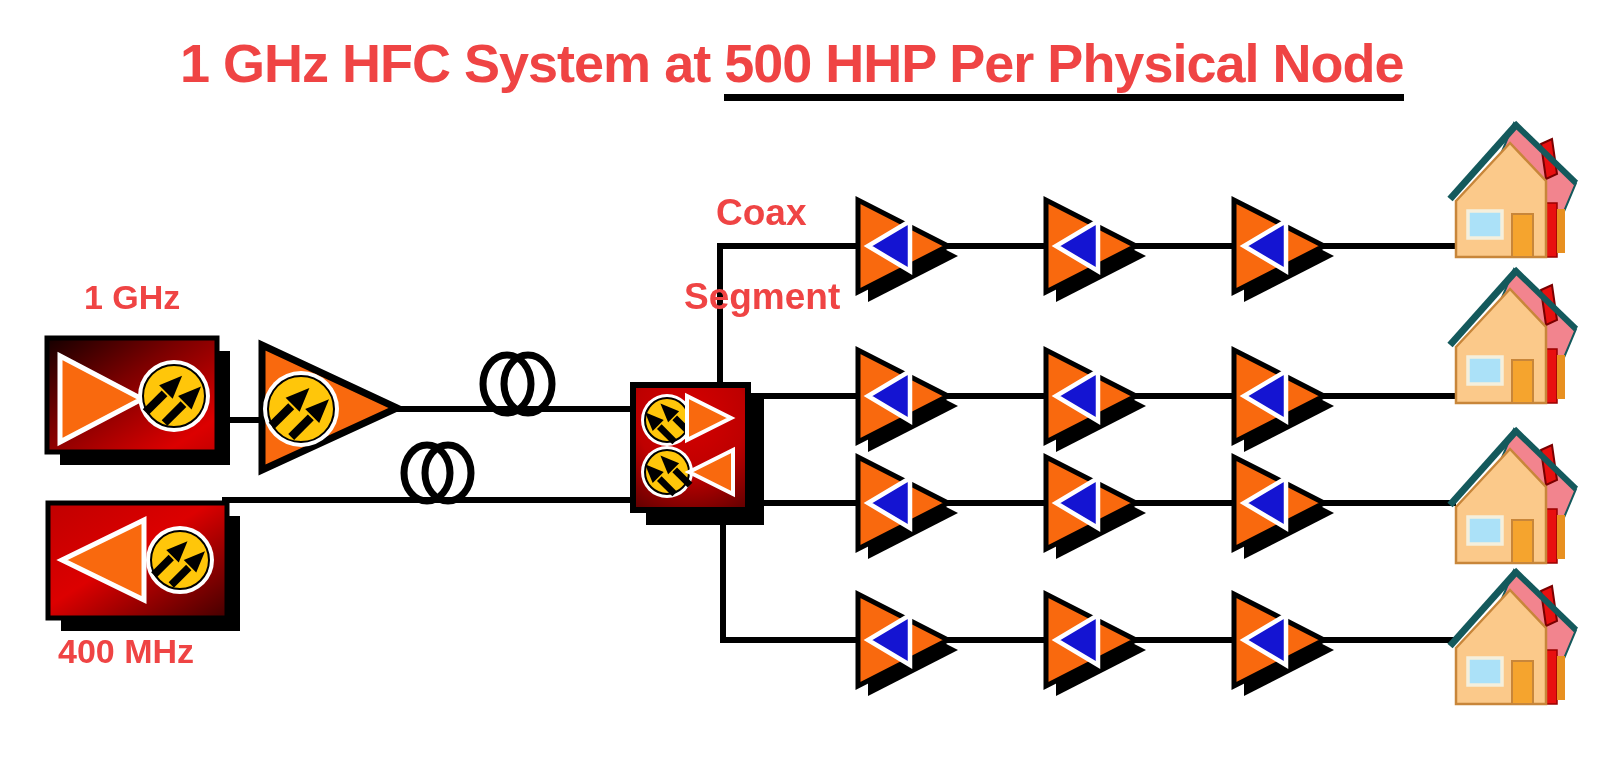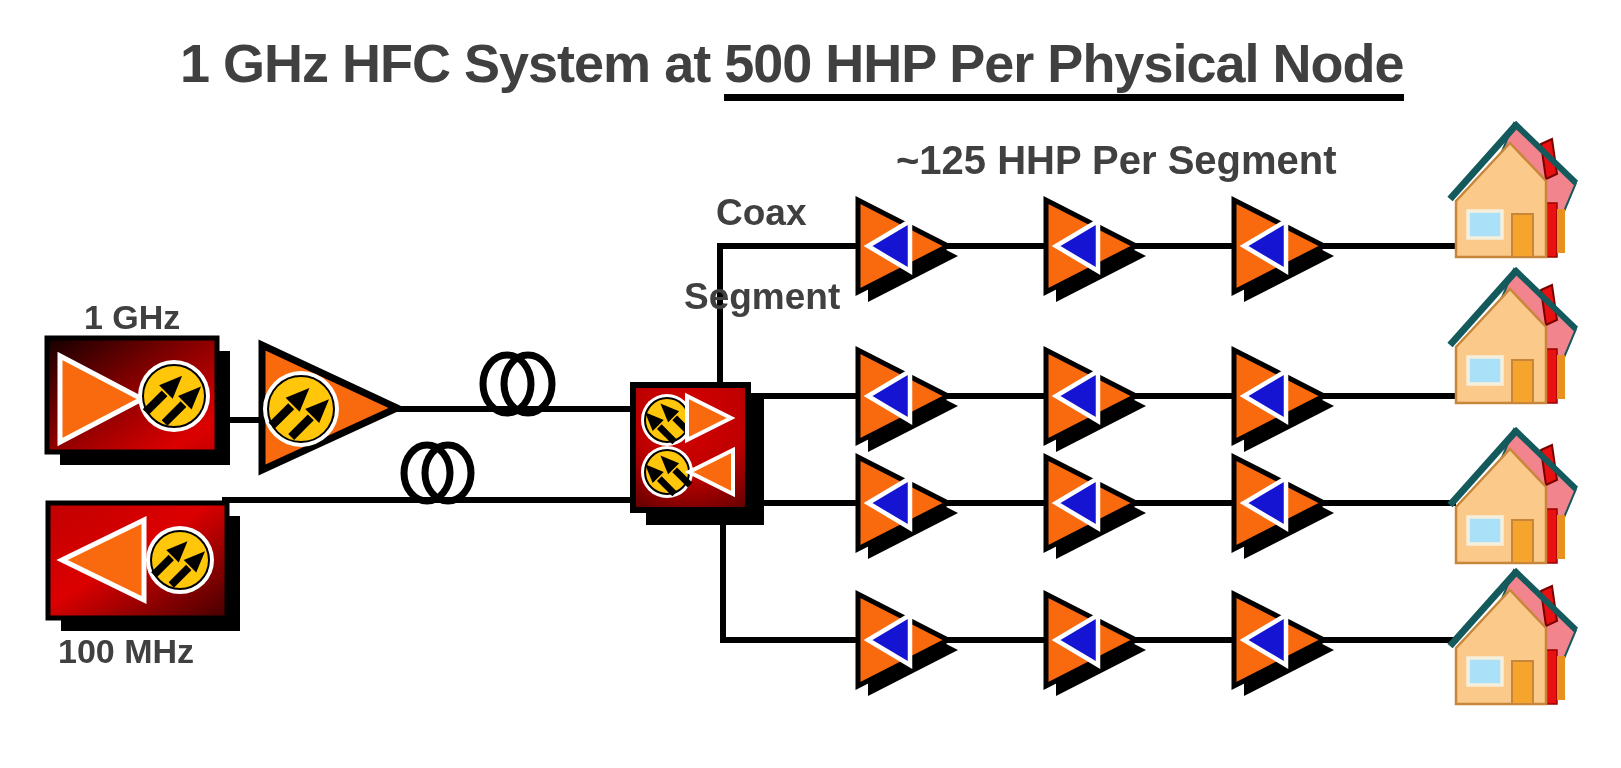--- a/index.html
+++ b/index.html
@@ -1,18 +1,18 @@
 <!DOCTYPE html>
 <html><head>
 <meta charset="utf-8">
 <style>
   html,body{margin:0;padding:0;background:#ffffff;}
   #stage{
     position:relative;width:1621px;height:768px;overflow:hidden;background:#ffffff;
-    font-family:"Liberation Sans", sans-serif;color:#404040;
+    font-family:"Liberation Sans", sans-serif;color:#ef4444;
   }
   #stage svg{position:absolute;left:0;top:0;}
   .lbl{position:absolute;font-weight:bold;white-space:nowrap;line-height:1;}
   #title{
     position:absolute;left:180px;top:34px;margin:0;
     font-size:54px;font-weight:bold;letter-spacing:-1px;white-space:nowrap;line-height:1.1;
   }
   #title .u{display:inline-block;border-bottom:7px solid #000;padding-bottom:1px;}
 </style>
 </head>
@@ -138,23 +138,22 @@
     <use href="#amp" x="1234" y="640"></use>
 
     <use href="#house" x="1440" y="117"></use>
     <use href="#house" x="1440" y="263"></use>
     <use href="#house" x="1440" y="423"></use>
     <use href="#house" x="1440" y="564"></use>
   </svg>
 
   <h1 id="title"><span>1 GHz HFC System at </span><span class="u">500 HHP Per Physical Node</span></h1>
 
-  <div class="lbl" style="left:84px;top:300px;font-size:34px;">1 GHz</div>
+  <div class="lbl" style="left:84px;top:280px;font-size:34px;">1 GHz</div>
 
-  <div class="lbl" style="left:58px;top:634px;font-size:34px;">100 MHz</div>
+  <div class="lbl" style="left:58px;top:634px;font-size:34px;">400 MHz</div>
 
   <div class="lbl" style="left:716px;top:194px;font-size:37px;">Coax</div>
 
   <div class="lbl" style="left:684px;top:272px;font-size:37px;margin-top:6px;">Segment</div>
 
-  <div class="lbl" style="left:896px;top:140px;font-size:40px;">~125 HHP Per Segment</div>
 
 </div>
 
 </body></html>

